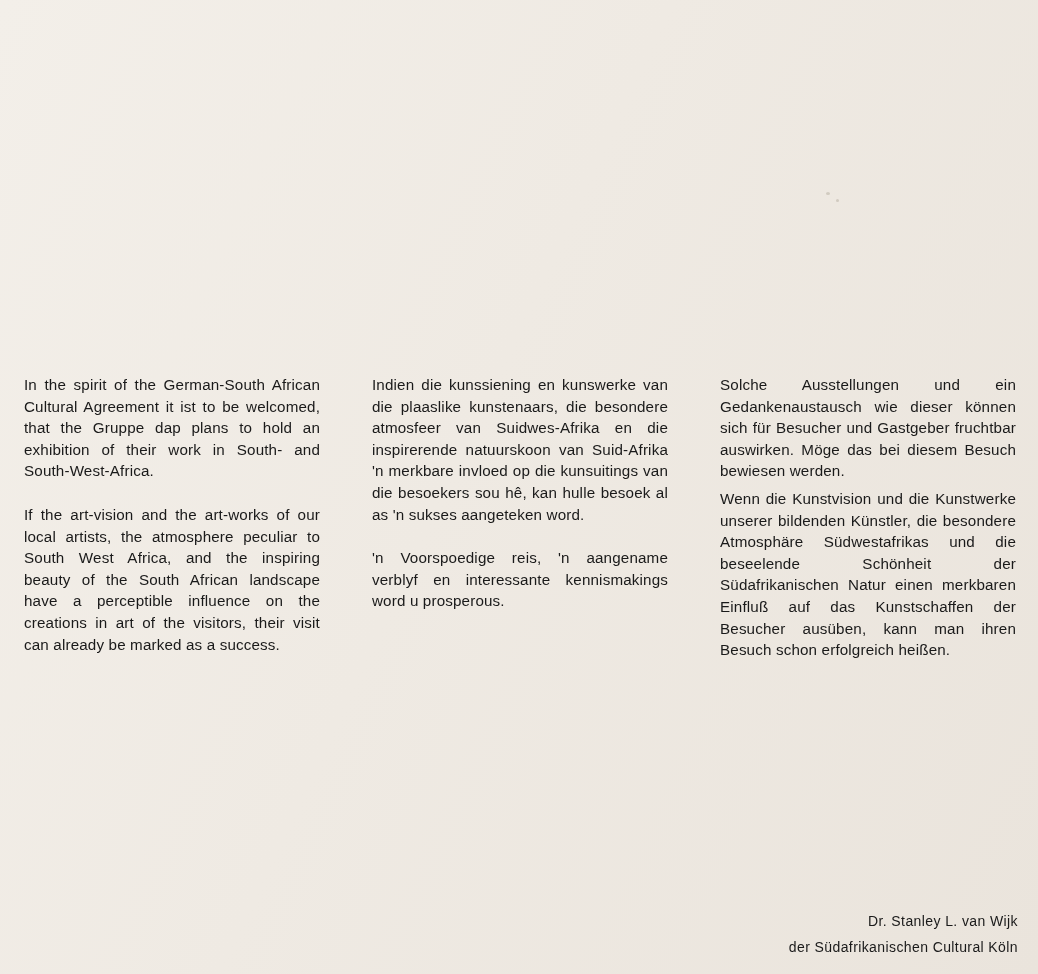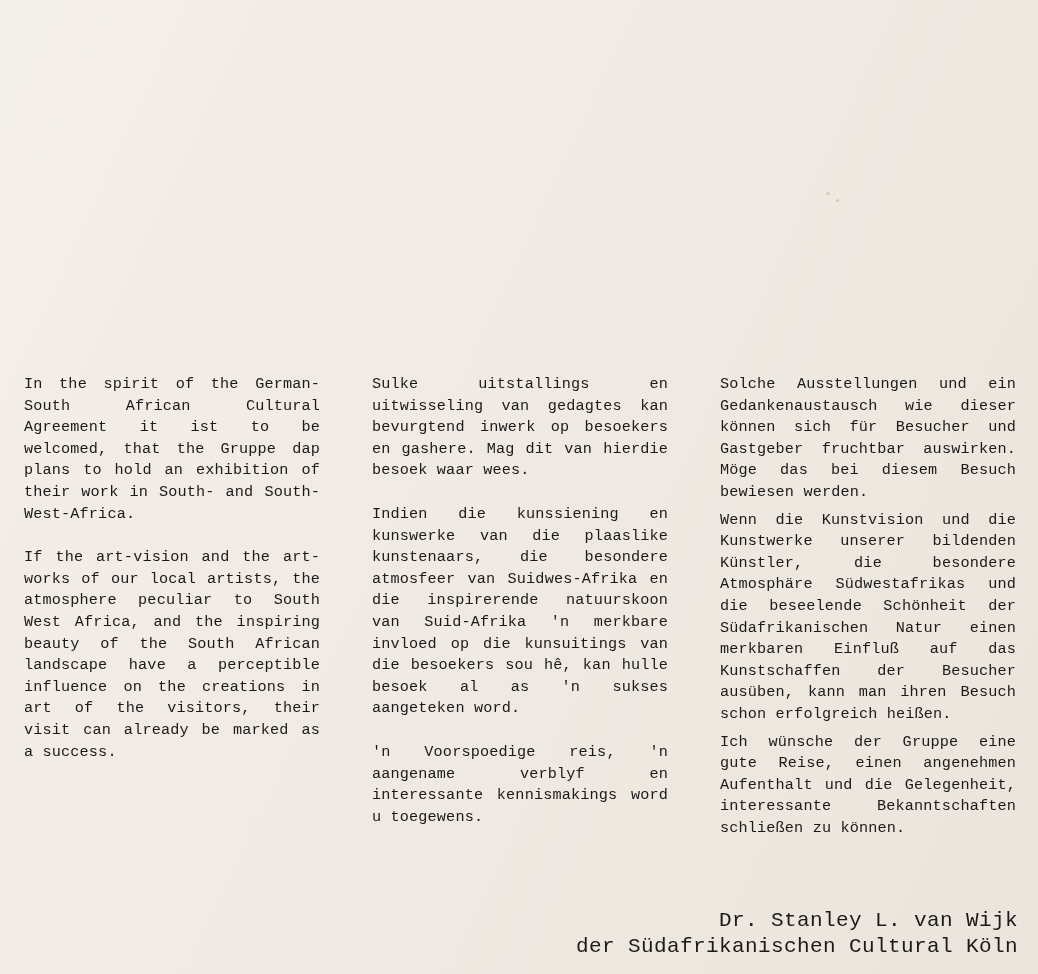--- a/index.html
+++ b/index.html
@@ -19,21 +19,20 @@
   .paper {
     position: absolute;
     inset: 0;
     background:
       linear-gradient(115deg, #f3efe9 0%, #efeae3 45%, #eae4dc 100%);
   }
   .page {
     position: absolute;
     inset: 0;
     padding: 16px;
-    font-family: Liberation Mono, monospace;
   }
   .columns {
     position: absolute;
     top: 374px;
     left: 24px;
     width: 992px;
     display: flex;
     justify-content: space-between;
     gap: 32px;
   }
@@ -57,21 +56,21 @@
     margin-bottom: 6px;
   }
   .signature {
     position: absolute;
     right: 20px;
     bottom: 14px;
     text-align: right;
     width: 560px;
   }
   .signature div {
-    font-size: 21px;
+    font-size: 14px;
     line-height: 26px;
     letter-spacing: 0.4px;
     color: #1a1a1a;
   }
   .sig-name { letter-spacing: 0.8px; }
   .sig-role { letter-spacing: 1.6px; }
   .sig-org  { letter-spacing: 0.5px; }
 
   
   .speck {
@@ -92,29 +91,27 @@
   <span class="speck" style="left:836px; top:199px; width:3px; height:3px;"></span>
 
   <div class="columns">
 
     <div class="column en">
       <p>In the spirit of the German-South African Cultural Agreement it ist to be welcomed, that the Gruppe dap plans to hold an exhibition of their work in South- and South-West-Africa.</p>
       <p>If the art-vision and the art-works of our local artists, the atmosphere peculiar to South West Africa, and the inspiring beauty of the South African landscape have a perceptible influence on the creations in art of the visitors, their visit can already be marked as a success.</p>
     </div>
 
     <div class="column af">
-      <p>Sulke uitstallings en uitwisseling van gedagtes kan bevurgtend inwerk op besoekers en gashere. Mag dit van hierdie besoek waar wees.</p>
       <p>Indien die kunssiening en kunswerke van die plaaslike kunstenaars, die besondere atmosfeer van Suidwes-Afrika en die inspirerende natuurskoon van Suid-Afrika 'n merkbare invloed op die kunsuitings van die besoekers sou hê, kan hulle besoek al as 'n sukses aangeteken word.</p>
-      <p>'n Voorspoedige reis, 'n aangename verblyf en interessante kennismakings word u toegewens.</p>
+      <p>'n Voorspoedige reis, 'n aangename verblyf en interessante kennismakings word u prosperous.</p>
     </div>
 
     <div class="column de">
       <p>Solche Ausstellungen und ein Gedankenaustausch wie dieser können sich für Besucher und Gastgeber fruchtbar auswirken. Möge das bei diesem Besuch bewiesen werden.</p>
       <p>Wenn die Kunstvision und die Kunstwerke unserer bildenden Künstler, die besondere Atmosphäre Südwestafrikas und die beseelende Schönheit der Südafrikanischen Natur einen merkbaren Einfluß auf das Kunstschaffen der Besucher ausüben, kann man ihren Besuch schon erfolgreich heißen.</p>
-      <p>Ich wünsche der Gruppe eine gute Reise, einen angenehmen Aufenthalt und die Gelegenheit, interessante Bekanntschaften schließen zu können.</p>
     </div>
 
   </div>
 
   <div class="signature">
     <div class="sig-name">Dr. Stanley L. van Wijk</div>
     <div class="sig-org">der Südafrikanischen Cultural Köln</div>
   </div>
 
 </div>

